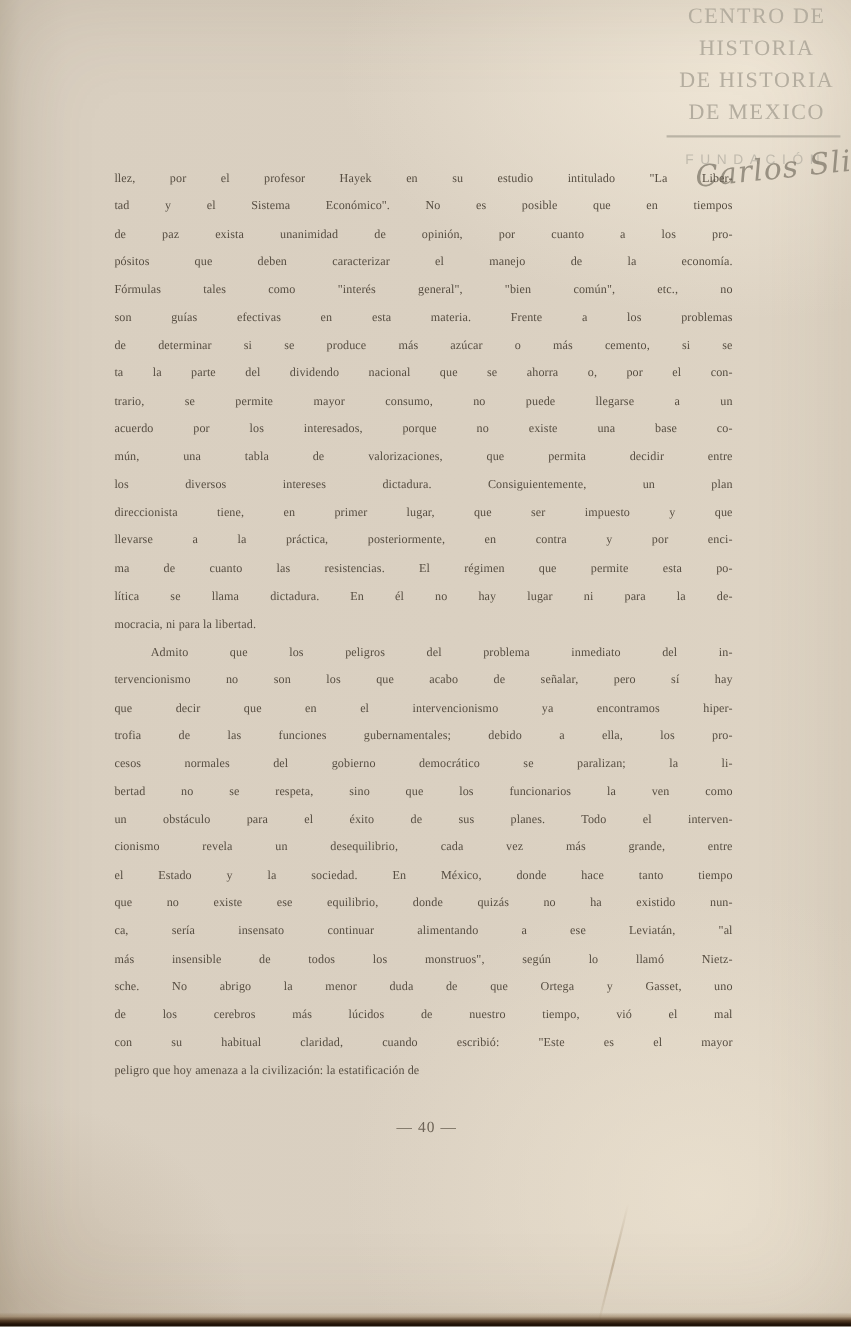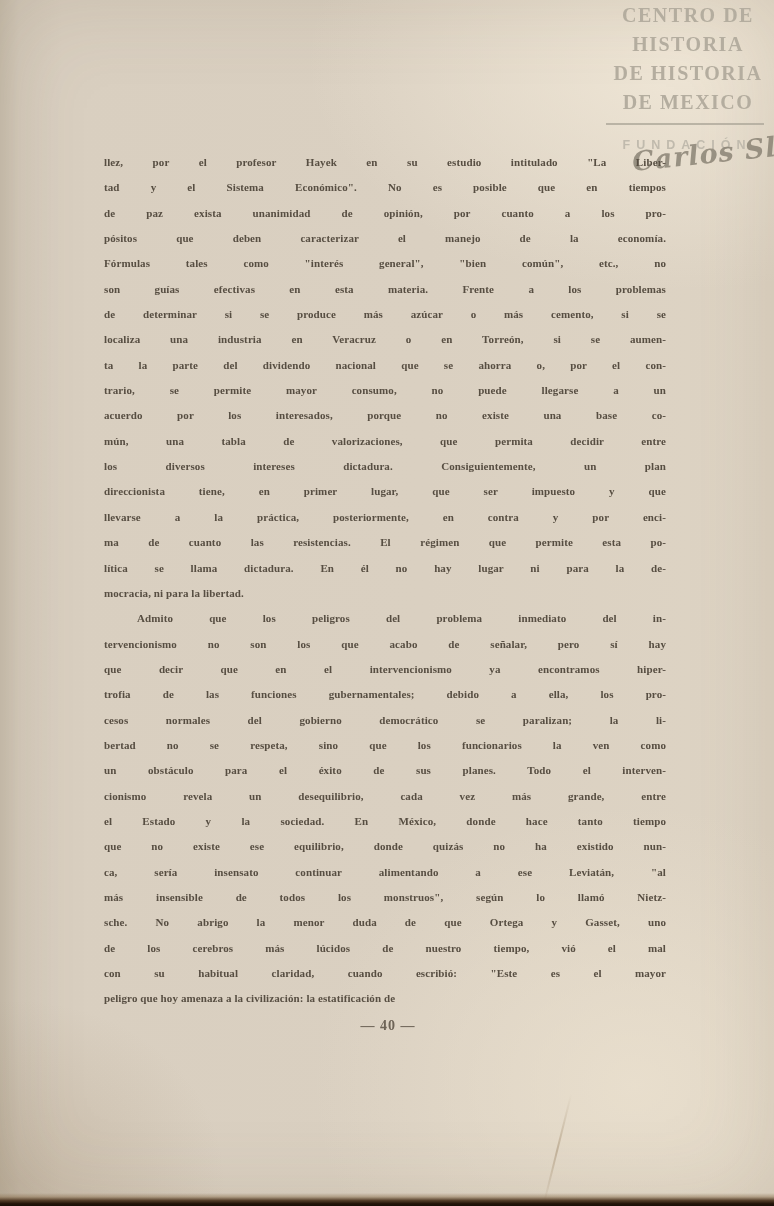--- a/index.html
+++ b/index.html
@@ -5,21 +5,20 @@
   html, body { margin:0; padding:0; background:#888; }
   .scan-page {
     position:relative; width:774px; height:1206px; overflow:hidden;
     background:
       radial-gradient(ellipse 520px 320px at 88% 5%, rgba(240,231,215,0.95), rgba(240,231,215,0) 72%),
       radial-gradient(ellipse 460px 400px at 82% 90%, rgba(236,226,208,0.75), rgba(236,226,208,0) 70%),
       radial-gradient(ellipse 300px 260px at 2% 98%, rgba(150,128,100,0.25), rgba(150,128,100,0) 70%),
       linear-gradient(90deg, #c9bfae 0%, #d4cabb 2.5%, #d9cfc0 8%, #dad0c1 55%, #ded4c4 100%);
     box-shadow: inset 0 0 90px rgba(112,94,66,0.16);
     font-family:"Liberation Serif", serif;
-    font-weight:bold;
   }
   
   .watermark {
     position:absolute; top:1px; right:9px; width:154px;
     text-align:center; font-size:20px; line-height:29px;
     letter-spacing:1.5px; user-select:none;
   }
   .wm-line { white-space:nowrap; }
   .wm-divider {
     border:none; border-top:2px solid rgba(178,171,158,0.85);
@@ -79,21 +78,20 @@
   <div class="signature" style="color: rgb(131, 124, 110);">Carlos Slim</div>
 
   <div class="text-block" style="color: rgb(87, 78, 66);">
       <div class="line">llez, por el profesor Hayek en su estudio intitulado "La Liber-</div>
       <div class="line">tad y el Sistema Económico". No es posible que en tiempos</div>
       <div class="line">de paz exista unanimidad de opinión, por cuanto a los pro-</div>
       <div class="line">pósitos que deben caracterizar el manejo de la economía.</div>
       <div class="line">Fórmulas tales como "interés general", "bien común", etc., no</div>
       <div class="line">son guías efectivas en esta materia. Frente a los problemas</div>
       <div class="line">de determinar si se produce más azúcar o más cemento, si se</div>
-      <div class="line">localiza una industria en Veracruz o en Torreón, si se aumen-</div>
       <div class="line">ta la parte del dividendo nacional que se ahorra o, por el con-</div>
       <div class="line">trario, se permite mayor consumo, no puede llegarse a un</div>
       <div class="line">acuerdo por los interesados, porque no existe una base co-</div>
       <div class="line">mún, una tabla de valorizaciones, que permita decidir entre</div>
       <div class="line">los diversos intereses dictadura. Consiguientemente, un plan</div>
       <div class="line">direccionista tiene, en primer lugar, que ser impuesto y que</div>
       <div class="line">llevarse a la práctica, posteriormente, en contra y por enci-</div>
       <div class="line">ma de cuanto las resistencias. El régimen que permite esta po-</div>
       <div class="line">lítica se llama dictadura. En él no hay lugar ni para la de-</div>
       <div class="line last">mocracia, ni para la libertad.</div>

